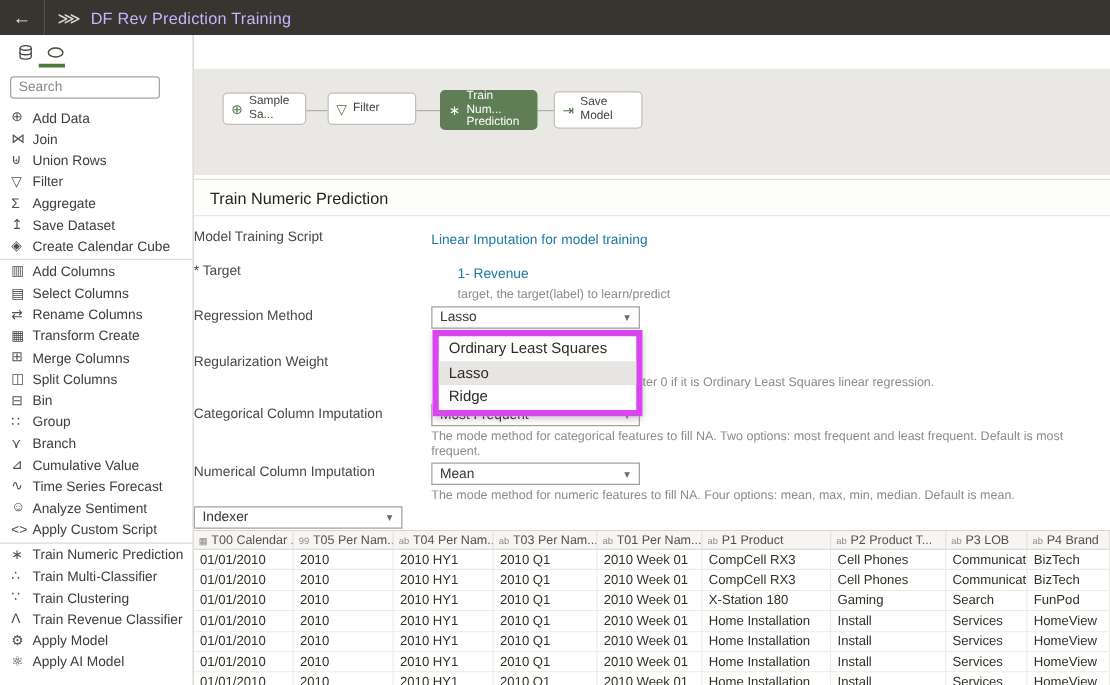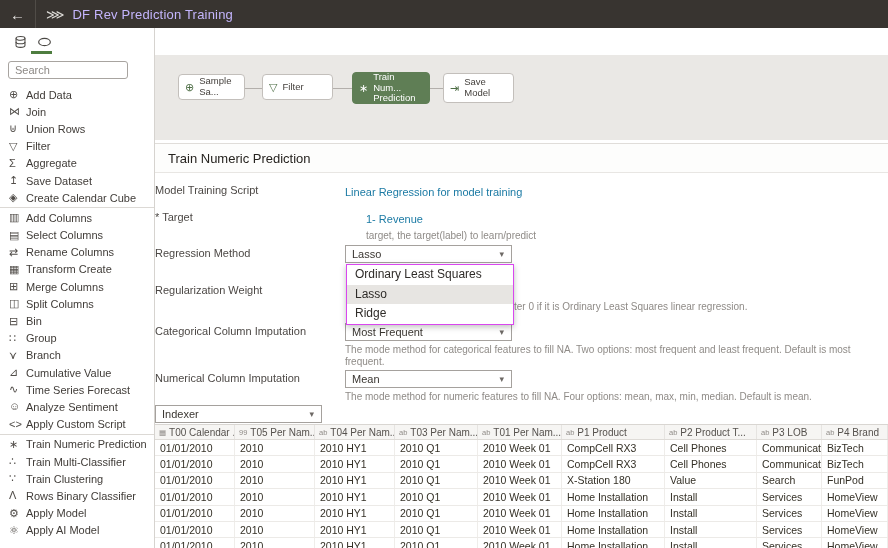--- a/index.html
+++ b/index.html
@@ -57,21 +57,21 @@
   .f-content { position:relative; flex:1; }
   .f-link { font-size:11px; color:#1b7aa4; line-height:17px; text-decoration:none; cursor:pointer; display:inline-block; }
   .helper { font-size:10px; color:#8f8b87; line-height:12px; margin-top:2px; }
   .helper.mt3 { margin-top:3px; }
   .helper.offset { margin-left:169px; white-space:nowrap; }
   .selectbox { width:167px; height:18px; border:1px solid #a5a19d; background:#fff; display:flex;
     align-items:center; font-size:11px; color:#3a3631; padding-left:6px; position:relative; cursor:pointer; }
   .selectbox .arrow { position:absolute; right:7px; top:3px; font-size:9px; color:#6d6965; }
   .f-ghost { height:17px; }
   .popup { position:absolute; left:0; top:18px; width:168px; background:#fff;
-    border:1px solid #d946ef; box-shadow:0 2px 6px rgba(0,0,0,.25); z-index:40; }
+    border:5px solid #d946ef; box-shadow:0 2px 6px rgba(0,0,0,.25); z-index:40; }
   .pop-opt { height:19.5px; line-height:19.5px; padding-left:8px; font-size:12px; color:#2f2c29;
     white-space:nowrap; cursor:pointer; }
   .pop-opt.hl { background:#e7e5e2; }
 
   
   .dtable { position:absolute; left:0; top:396px; width:733px; height:124px; overflow:hidden;
     border-top:1px solid #d9d6d2; }
   .thead { display:flex; height:15px; background:#f6f5f3; border-bottom:1px solid #dedbd7; }
   .th { display:flex; align-items:center; font-size:10px; color:#55514d; padding-left:4px;
     border-right:1px solid #e6e4e1; white-space:nowrap; overflow:hidden; cursor:pointer; }
@@ -201,21 +201,21 @@
         <div class="sb-item">
           <span class="sb-icon">∴</span>
           <span class="sb-label">Train Multi-Classifier</span>
         </div>
         <div class="sb-item">
           <span class="sb-icon">∵</span>
           <span class="sb-label">Train Clustering</span>
         </div>
         <div class="sb-item">
           <span class="sb-icon">Λ</span>
-          <span class="sb-label">Rows Binary Classifier</span>
+          <span class="sb-label">Train Revenue Classifier</span>
         </div>
         <div class="sb-item">
           <span class="sb-icon">⚙</span>
           <span class="sb-label">Apply Model</span>
         </div>
         <div class="sb-item">
           <span class="sb-icon">⚛</span>
           <span class="sb-label">Apply AI Model</span>
         </div>
       </div>
@@ -256,21 +256,21 @@
       </div>
     </div>
 
   <div class="panel-head">
     <span class="panel-title">Train Numeric Prediction</span>
   </div>
 
   <div class="form" id="form-fields">
       <div class="f-row" style="margin-top: 9px;">
         <div class="f-label">Model Training Script</div>
-        <div class="f-content"><a class="f-link" href="#">Linear Regression for model training</a></div>
+        <div class="f-content"><a class="f-link" href="#">Linear Imputation for model training</a></div>
       </div>
       <div class="f-row" style="margin-top: 8px; gap: 21px;">
         <div class="f-label">* Target</div>
         <div class="f-content"><a class="f-link" href="#">1- Revenue</a><div class="helper">target, the target(label) to learn/predict</div></div>
       </div>
       <div class="f-row" style="margin-top: 3px;">
         <div class="f-label">Regression Method</div>
         <div class="f-content">
           <div class="selectbox">
             <span>Lasso</span>
@@ -383,21 +383,21 @@
           <div class="td" style="width: 65px;">Communication</div>
           <div class="td" style="width: 66px;">BizTech</div>
         </div>
         <div class="trow">
           <div class="td" style="width: 80px;">01/01/2010</div>
           <div class="td" style="width: 80px;">2010</div>
           <div class="td" style="width: 80px;">2010 HY1</div>
           <div class="td" style="width: 83px;">2010 Q1</div>
           <div class="td" style="width: 84px;">2010 Week 01</div>
           <div class="td" style="width: 103px;">X-Station 180</div>
-          <div class="td" style="width: 92px;">Value</div>
+          <div class="td" style="width: 92px;">Gaming</div>
           <div class="td" style="width: 65px;">Search</div>
           <div class="td" style="width: 66px;">FunPod</div>
         </div>
         <div class="trow">
           <div class="td" style="width: 80px;">01/01/2010</div>
           <div class="td" style="width: 80px;">2010</div>
           <div class="td" style="width: 80px;">2010 HY1</div>
           <div class="td" style="width: 83px;">2010 Q1</div>
           <div class="td" style="width: 84px;">2010 Week 01</div>
           <div class="td" style="width: 103px;">Home Installation</div>

